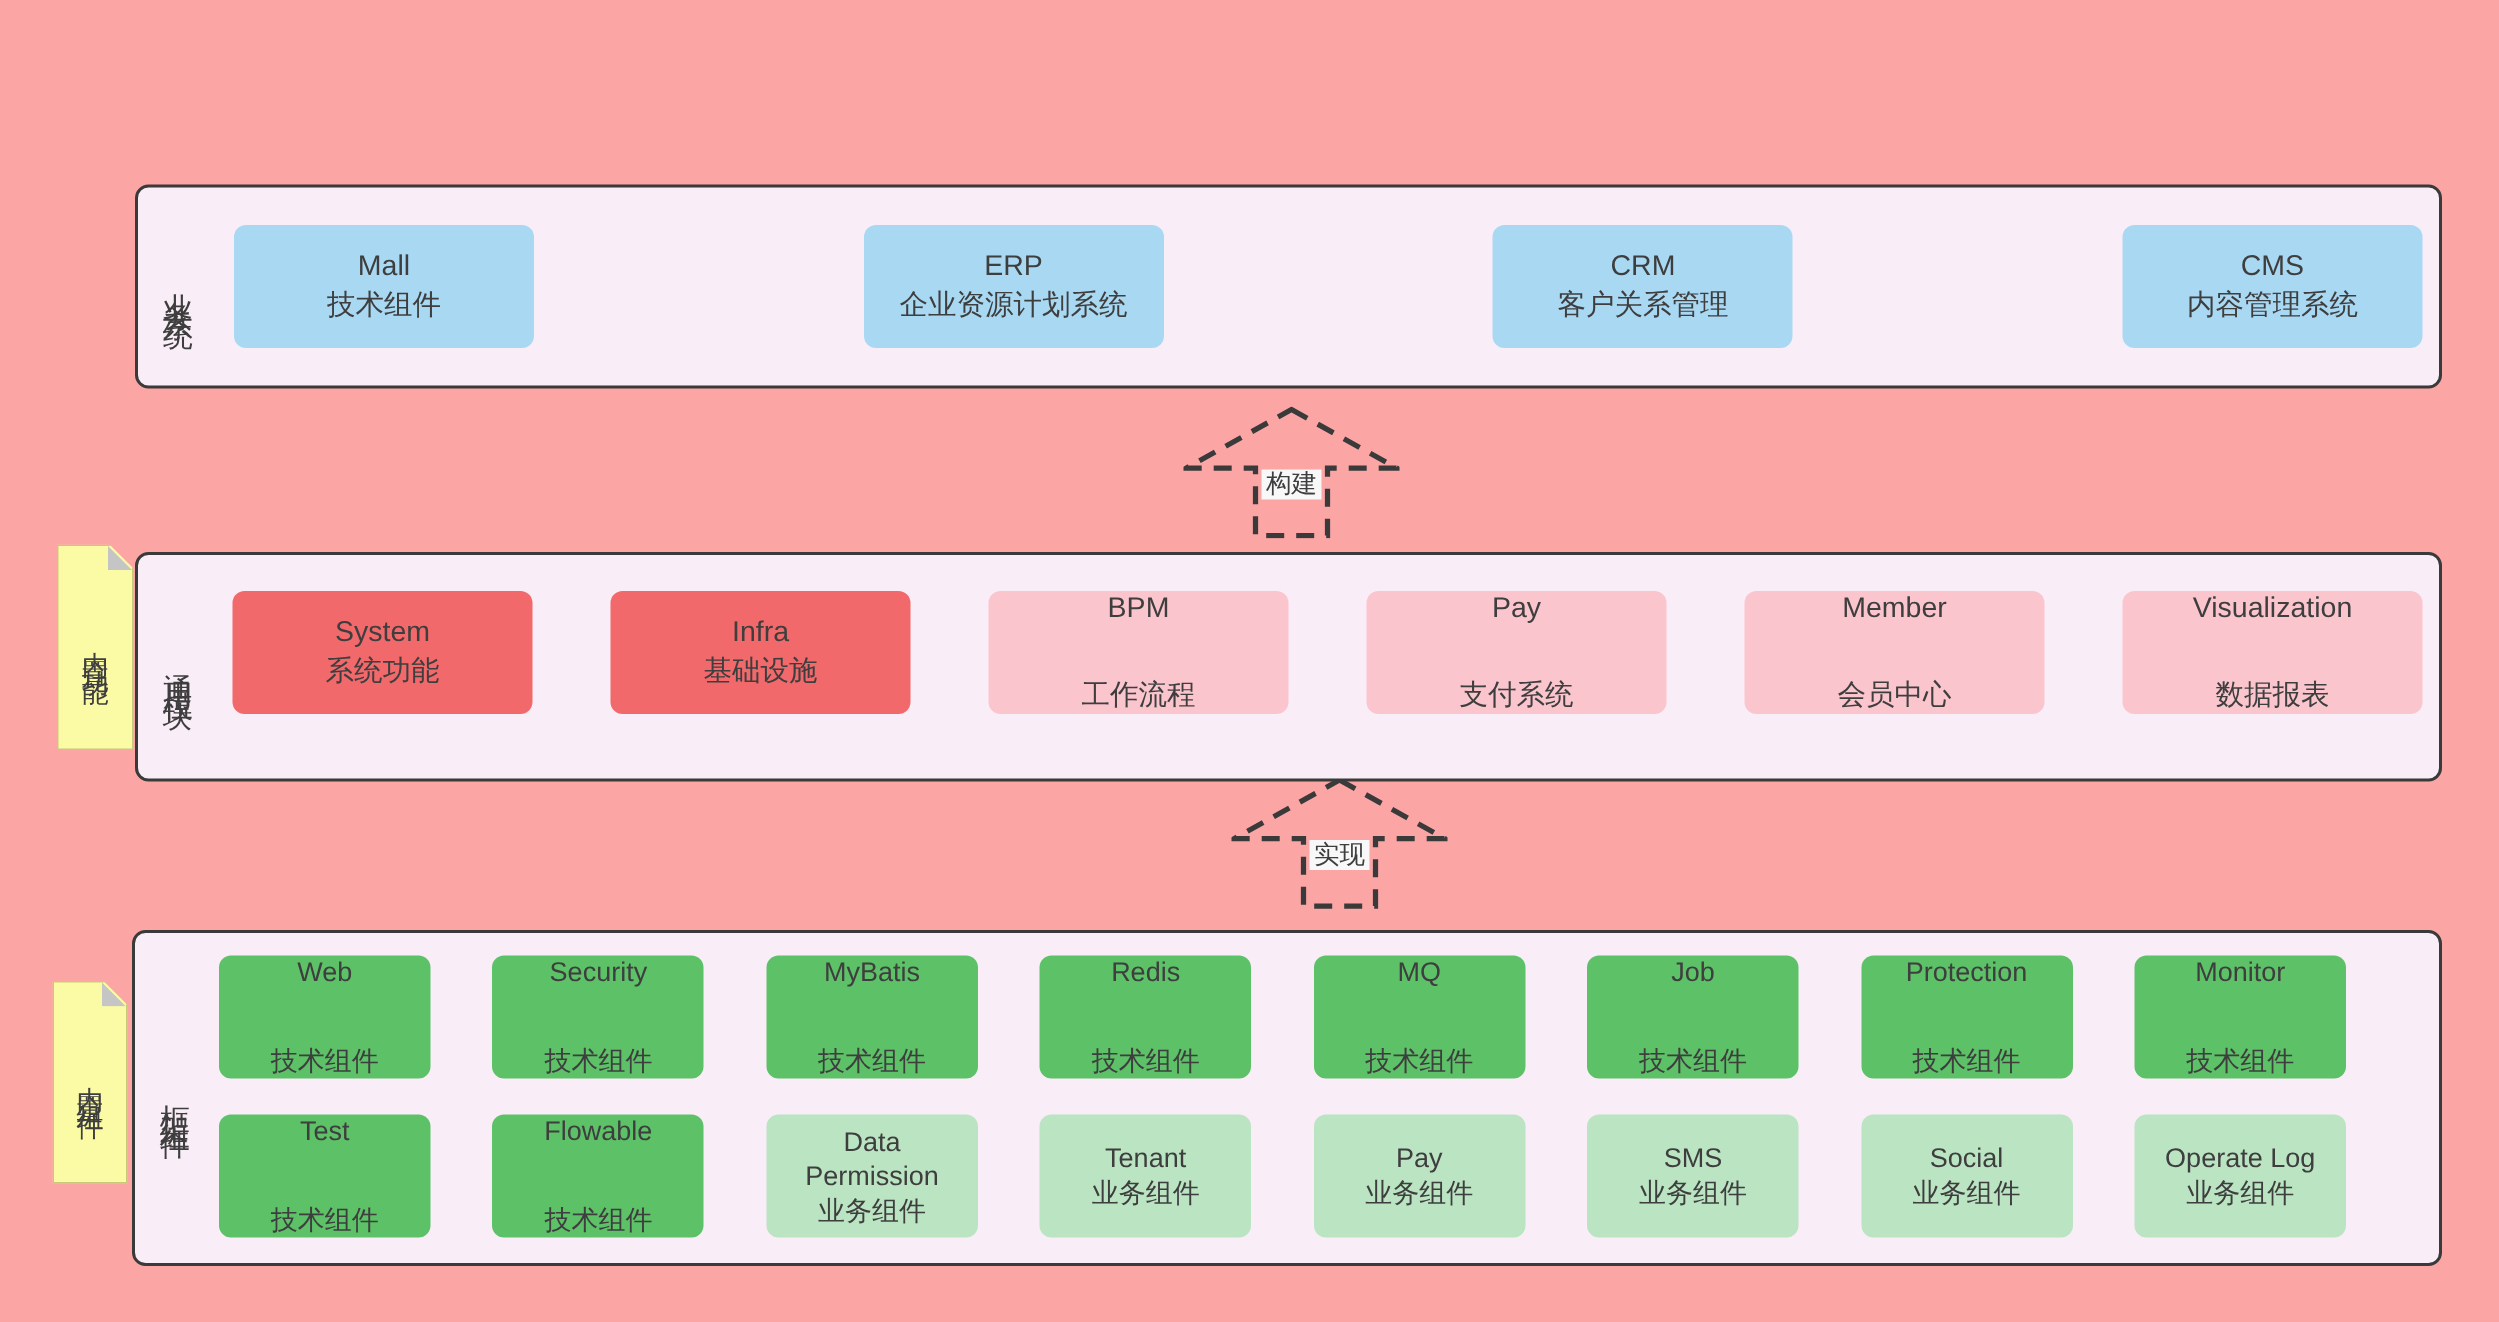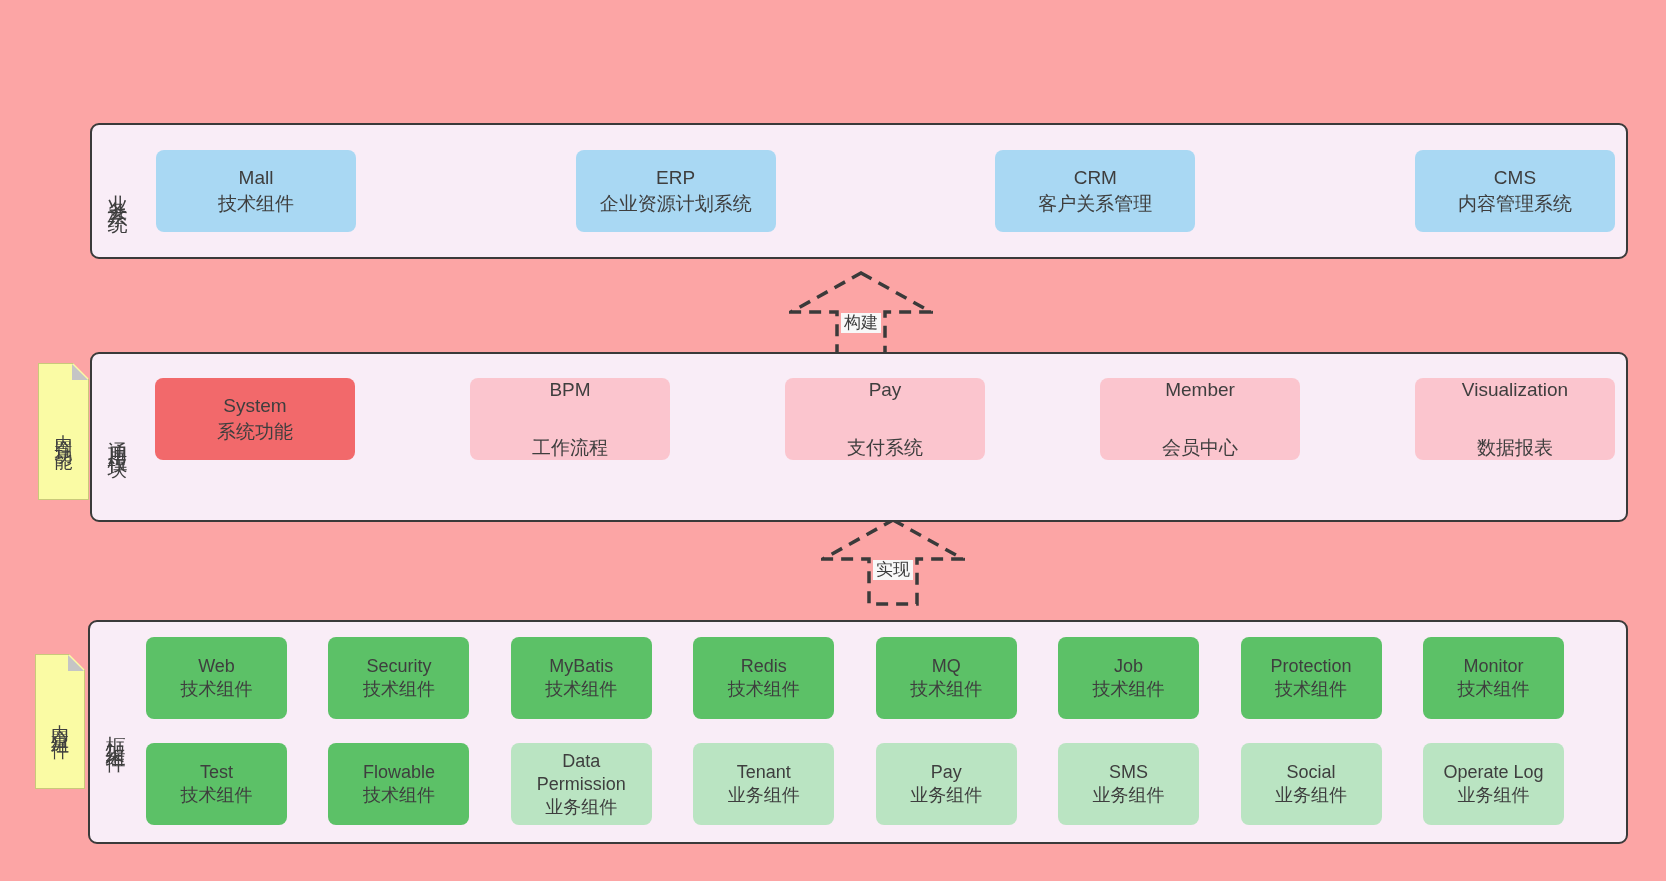--- a/index.html
+++ b/index.html
@@ -2,42 +2,42 @@
 <html><head>
 <meta charset="utf-8">
 <style>
   html,body{margin:0;padding:0;background:#f8f8f8;}
   body{font-family:"Liberation Sans","DejaVu Sans",sans-serif;color:#3e3e3e;}
   .stage{position:relative;width:1666px;height:881px;background:#fca5a5;overflow:hidden;}
 
   
   .panel{position:absolute;background:#f9edf7;border:2px solid #3a3a3a;border-radius:9px;box-sizing:border-box;z-index:2;}
   #panel-business{left:90px;top:123px;width:1538px;height:136px;}
-  #panel-modules{left:90px;top:352px;width:1538px;height:170px;}
+  #panel-modules{left:90px;top:368px;width:1538px;height:153px;}
   #panel-components{left:88px;top:620px;width:1540px;height:224px;}
 
   .vlabel{position:absolute;left:13px;top:50%;transform:translateY(-50%);
     writing-mode:vertical-lr;text-orientation:upright;
     font-size:20px;letter-spacing:6px;color:#3e3e3e;white-space:nowrap;}
 
   .row{position:absolute;display:flex;justify-content:space-between;}
   #panel-business .row{left:64px;top:25px;width:1459px;}
   #panel-modules .row{left:63px;top:24px;width:1460px;}
   #panel-components .row1{left:56px;top:15px;width:1418px;}
   #panel-components .row2{left:56px;top:121px;width:1418px;}
 
   .box{display:flex;flex-direction:column;justify-content:center;align-items:center;
     text-align:center;border-radius:8px;box-sizing:border-box;}
   .box .t,.box .s{width:100%;}
   .box.big{width:200px;height:82px;font-size:19px;line-height:26px;}
   .box.small{width:141px;height:82px;font-size:18px;line-height:23px;padding:0 10px;}
   .blue{background:#a9d8f3;}
   .red{background:#f2696b;}
   .pink{background:#fbc5ce;gap:32px;}
-  .green{background:#5cc167;}
+  .green{background:#5cc167;justify-content:space-between;}
   .lightgreen{background:#bae4c2;}
 
   
   .sticky{position:absolute;background:#fafba4;border:1px solid #c9c97a;box-sizing:border-box;z-index:1;
     clip-path:polygon(0 0,calc(100% - 16px) 0,100% 16px,100% 100%,0 100%);
     display:flex;align-items:center;justify-content:center;}
   .sticky .stext{writing-mode:vertical-lr;text-orientation:upright;font-size:18px;letter-spacing:6px;color:#3e3e3e;white-space:nowrap;}
   .fold{position:absolute;top:0;right:0;width:16px;height:16px;background:#c5c5c5;
     clip-path:polygon(0 0,100% 100%,0 100%);}
   #sticky-functions{left:38px;top:363px;width:51px;height:137px;}
@@ -90,20 +90,24 @@
     <div class="stext">内置功能</div>
   </div>
 
   <div class="panel" id="panel-modules">
     <div class="vlabel">通用模块</div>
     <div class="row">
       <div class="box big red">
         <div class="t">System</div>
         <div class="s">系统功能</div>
       </div>
+      <div class="box big red">
+        <div class="t">Infra</div>
+        <div class="s">基础设施</div>
+      </div>
       <div class="box big pink">
         <div class="t">BPM</div>
         <div class="s">工作流程</div>
       </div>
       <div class="box big pink">
         <div class="t">Pay</div>
         <div class="s">支付系统</div>
       </div>
       <div class="box big pink">
         <div class="t">Member</div>

